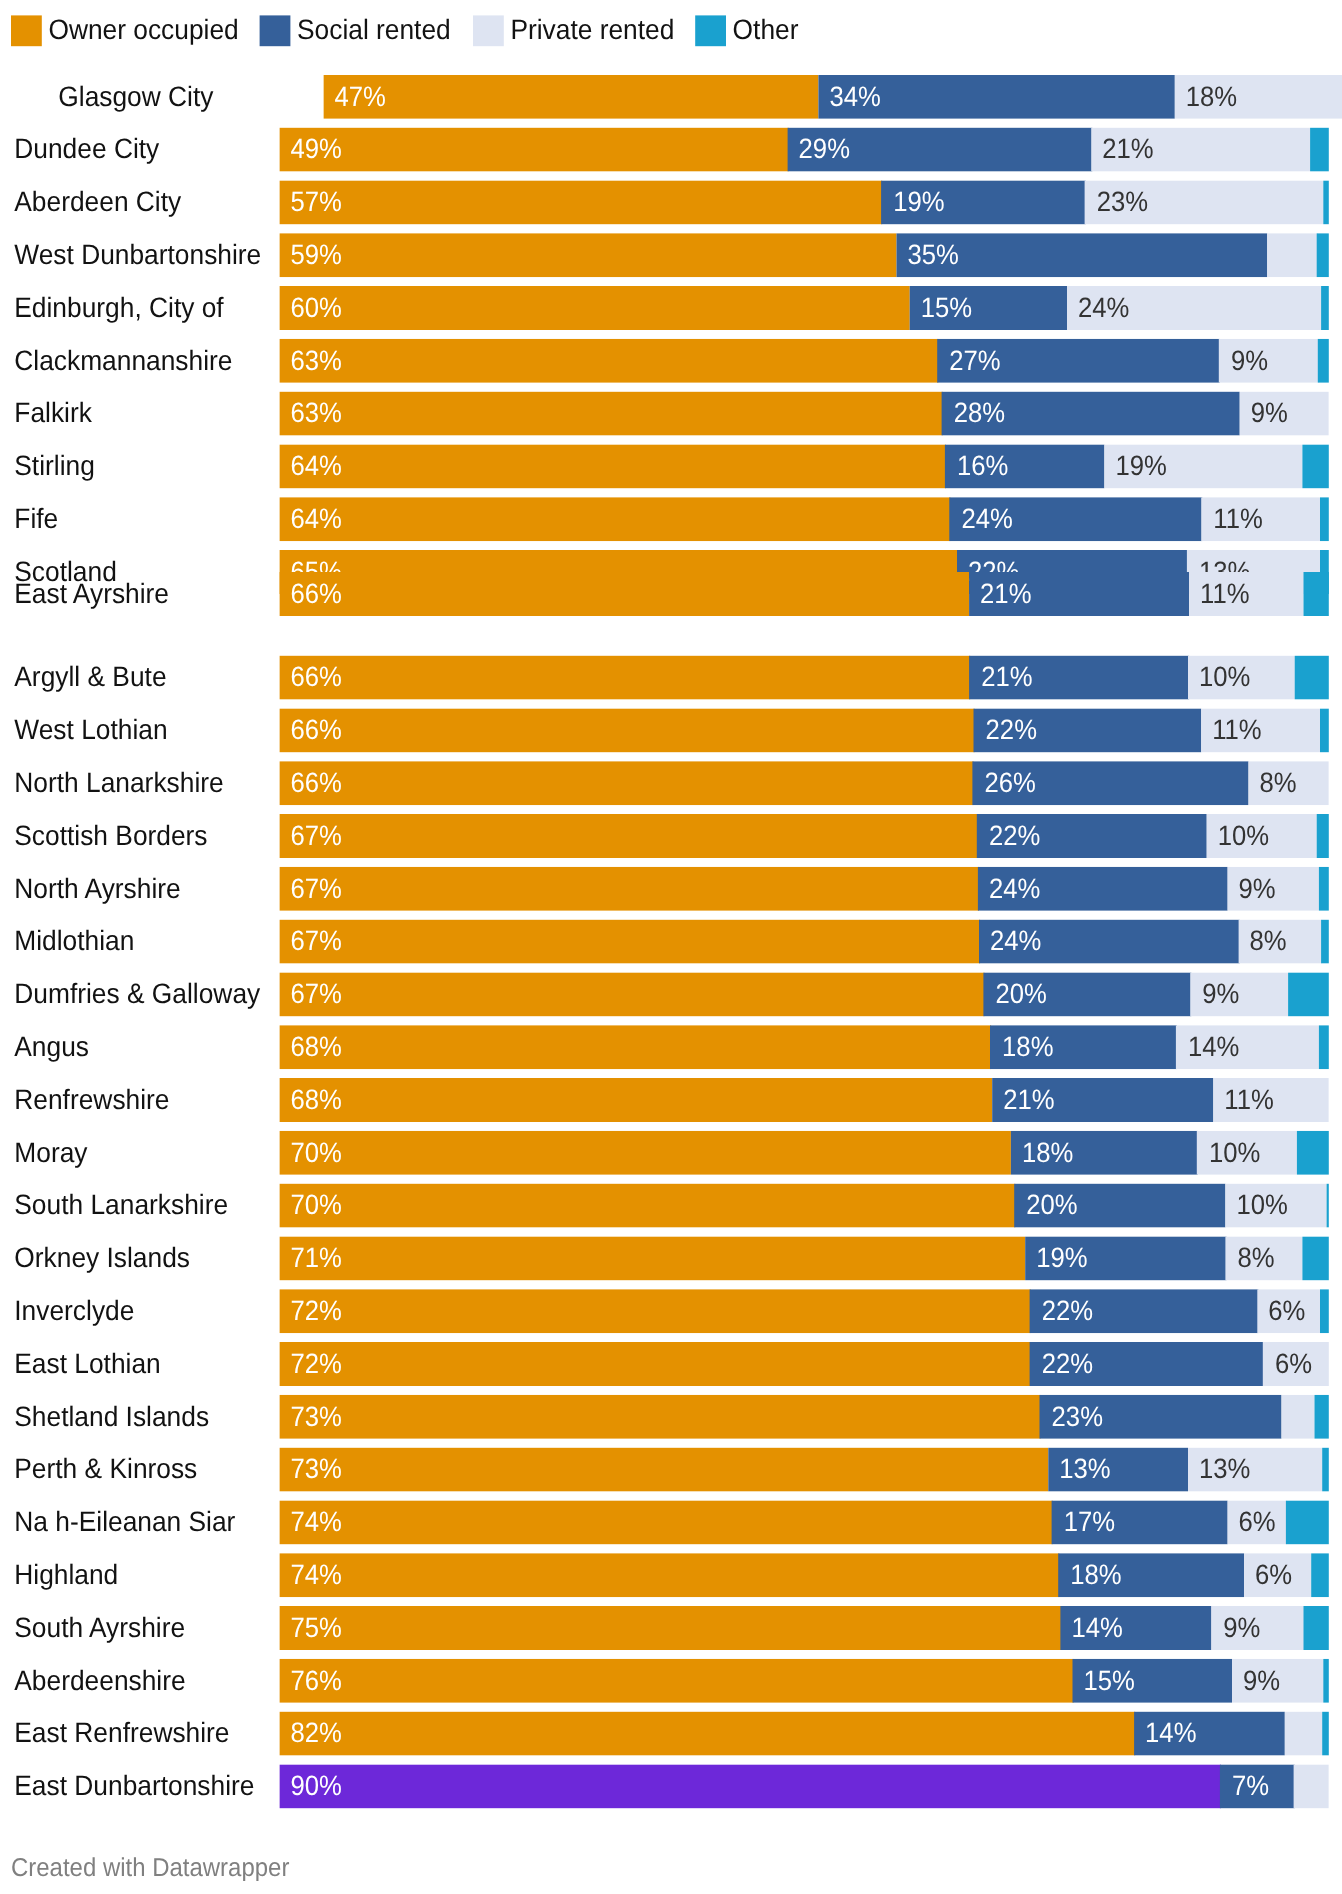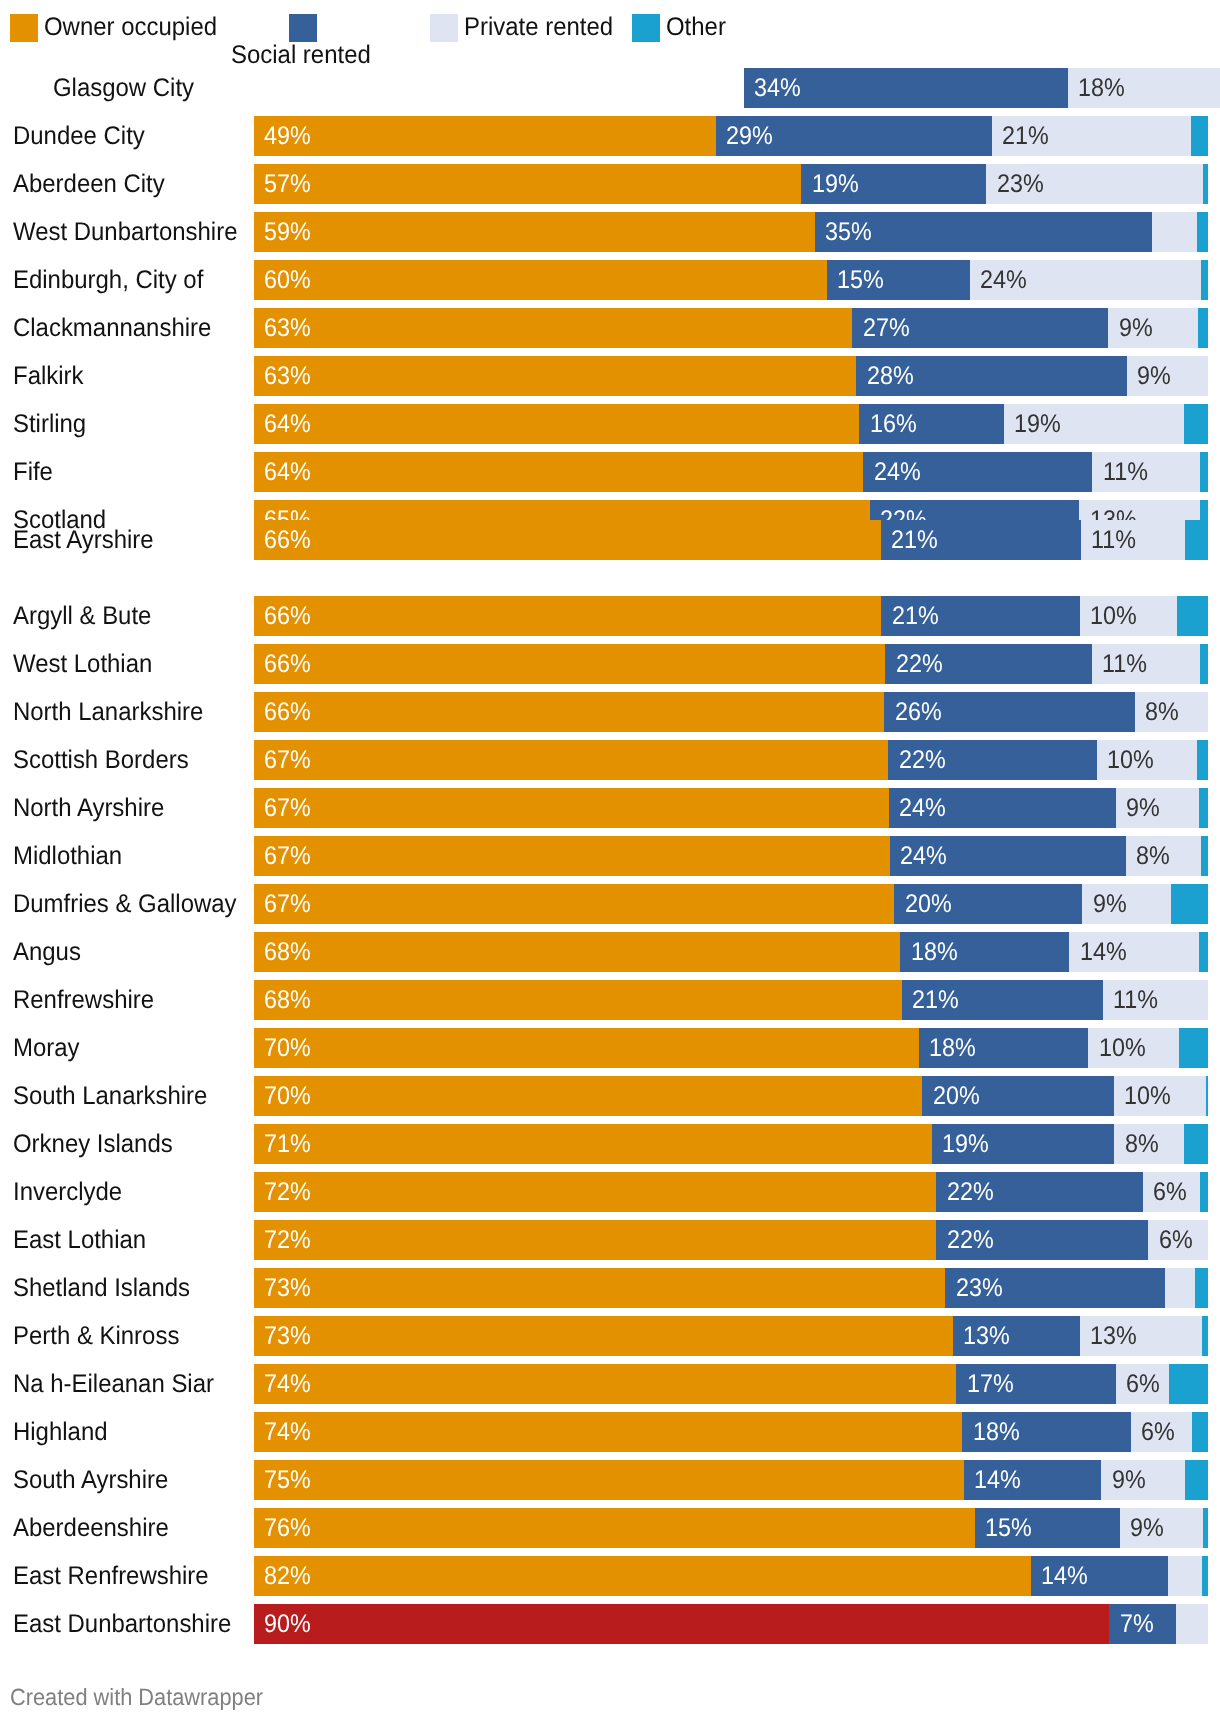--- a/index.html
+++ b/index.html
@@ -38,38 +38,39 @@
 </head>
 <body>
 
 <div id="chart">
 
   <div class="legend">
     <div class="legend-item" style="left: 10px;">
       <span class="legend-swatch" style="background: rgb(228, 145, 0);"></span>
       <span class="legend-text">Owner occupied</span>
     </div>
-    <div class="legend-item" style="left: 225px; flex-direction: column;">
+    <div class="legend-item" style="left: 236px;">
       <span class="legend-swatch" style="background: rgb(53, 96, 154);"></span>
       <span class="legend-text">Social rented</span>
     </div>
     <div class="legend-item" style="left: 430px;">
       <span class="legend-swatch" style="background: rgb(222, 228, 242);"></span>
       <span class="legend-text">Private rented</span>
     </div>
     <div class="legend-item" style="left: 632px;">
       <span class="legend-swatch" style="background: rgb(26, 161, 207);"></span>
       <span class="legend-text">Other</span>
     </div>
   </div>
 
   <div class="rows" id="rows">
       <div class="row" style="top: 67.7px; margin-left: 40px;">
         <div class="row-label">Glasgow City</div>
         <div class="bar">
+          <div class="seg light" style="background: rgb(228, 145, 0); left: 0px; width: 450.552px;"><span>47%</span></div>
           <div class="seg light" style="background: rgb(53, 96, 154); left: 449.952px; width: 324.776px;"><span>34%</span></div>
           <div class="seg dark" style="background: rgb(222, 228, 242); left: 774.128px; width: 168.939px;"><span>18%</span></div>
           <div class="seg light" style="background: rgb(26, 161, 207); left: 942.467px; width: 12.4333px;"><span></span></div>
         </div>
       </div>
       <div class="row" style="top: 115.7px;">
         <div class="row-label">Dundee City</div>
         <div class="bar">
           <div class="seg light" style="background: rgb(228, 145, 0); left: 0px; width: 462.863px;"><span>49%</span></div>
           <div class="seg light" style="background: rgb(53, 96, 154); left: 462.263px; width: 276.679px;"><span>29%</span></div>
@@ -343,21 +344,21 @@
         <div class="bar">
           <div class="seg light" style="background: rgb(228, 145, 0); left: 0px; width: 777.877px;"><span>82%</span></div>
           <div class="seg light" style="background: rgb(53, 96, 154); left: 777.277px; width: 137.447px;"><span>14%</span></div>
           <div class="seg dark" style="background: rgb(222, 228, 242); left: 914.124px; width: 34.4776px;"><span></span></div>
           <div class="seg light" style="background: rgb(26, 161, 207); left: 948.002px; width: 6.89838px;"><span></span></div>
         </div>
       </div>
       <div class="row" style="top: 1603.7px;">
         <div class="row-label">East Dunbartonshire</div>
         <div class="bar">
-          <div class="seg light" style="background: #b91c1c; left: 0px; width: 856.13px;"><span>90%</span></div>
+          <div class="seg light" style="background: #6d28d9; left: 0px; width: 856.13px;"><span>90%</span></div>
           <div class="seg light" style="background: rgb(53, 96, 154); left: 855.53px; width: 67.8782px;"><span>7%</span></div>
           <div class="seg dark" style="background: rgb(222, 228, 242); left: 922.808px; width: 31.9965px;"><span></span></div>
           <div class="seg light" style="background: rgb(26, 161, 207); left: 954.205px; width: 0.09543px;"><span></span></div>
         </div>
       </div>
     </div>
 
   <div class="footer">Created with Datawrapper</div>
 </div>
 

